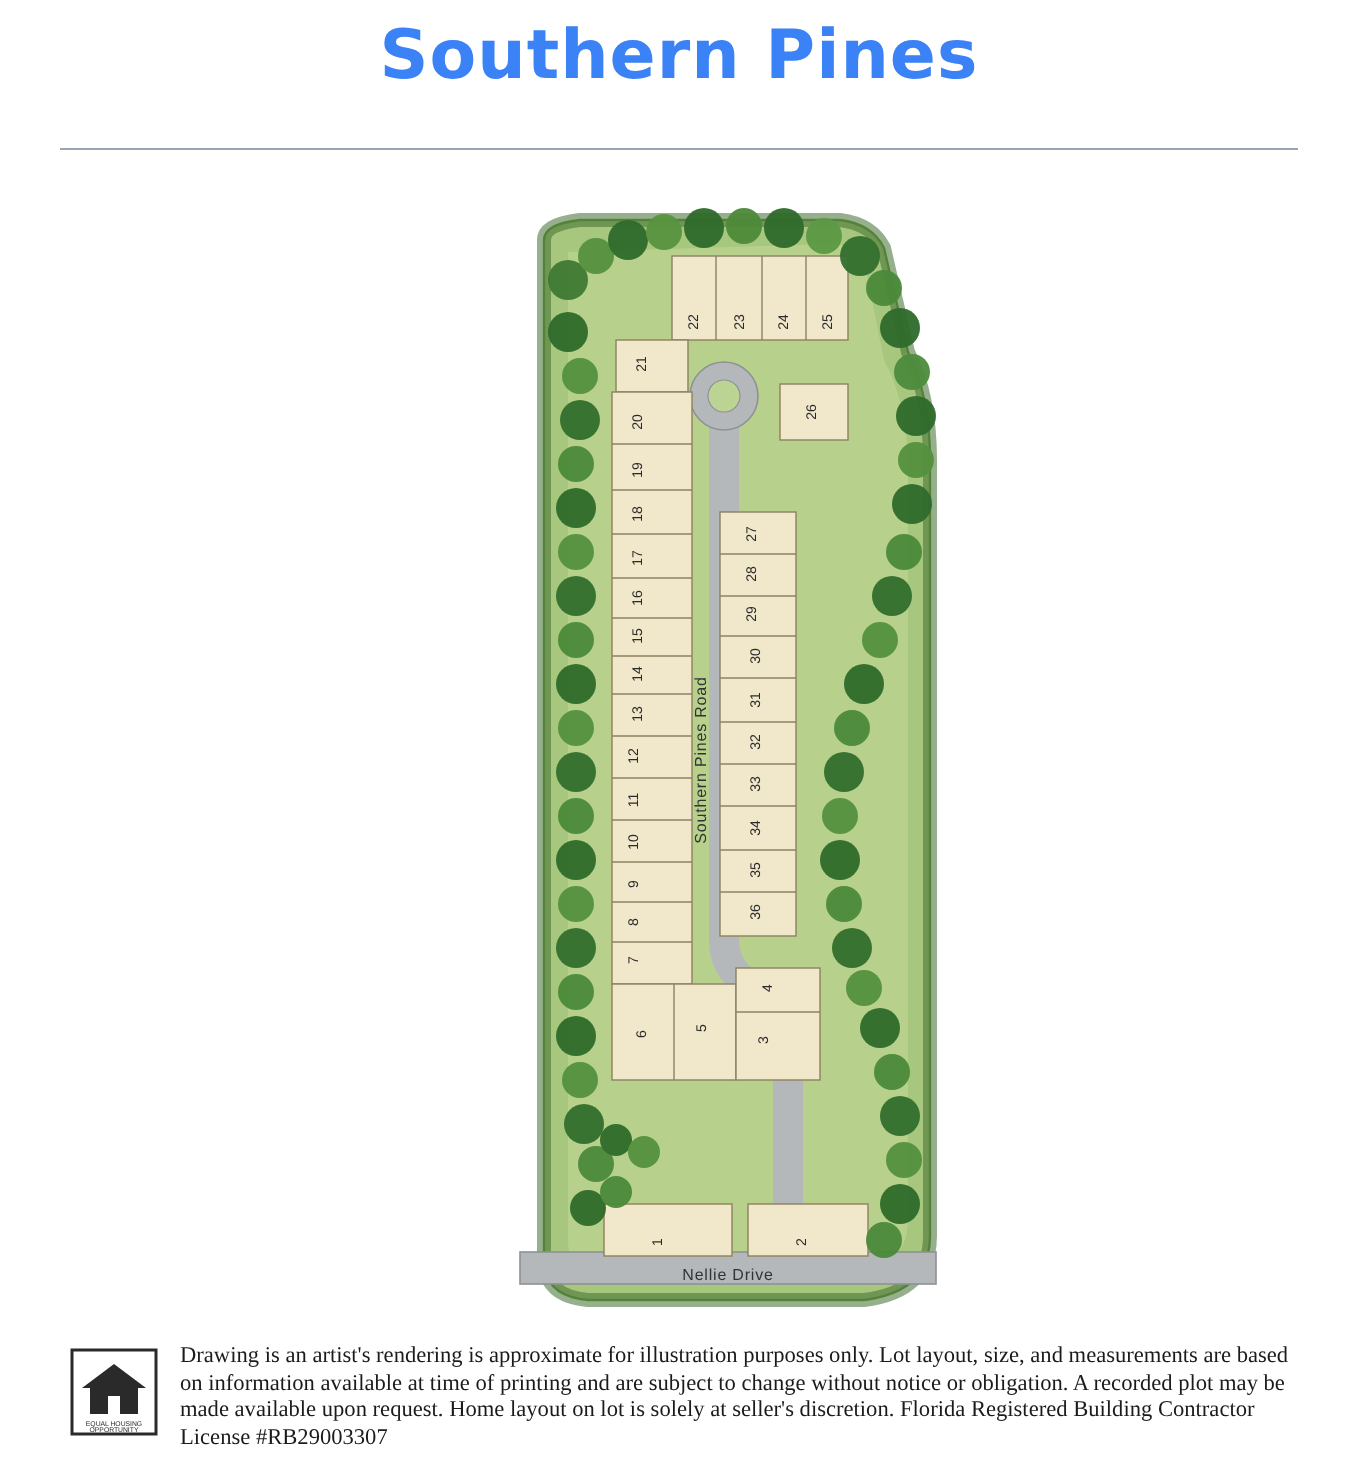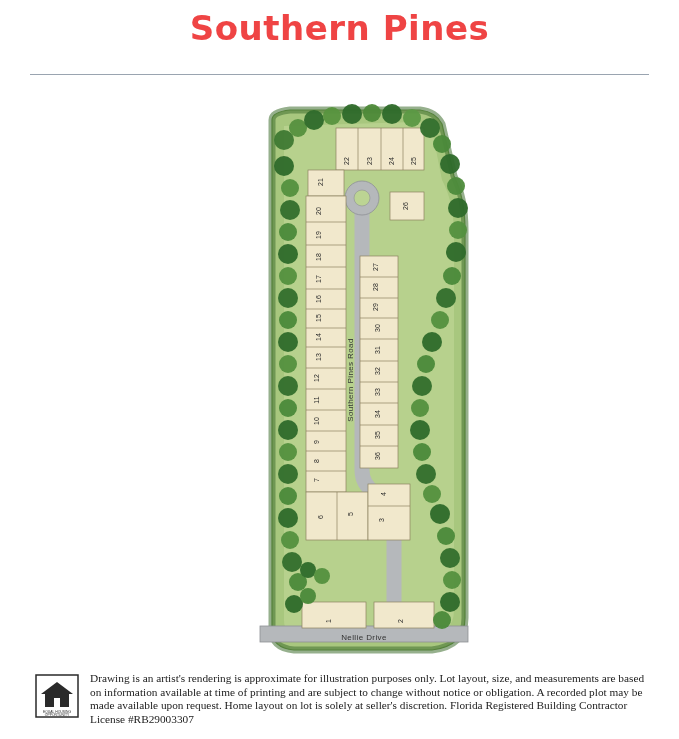--- a/index.html
+++ b/index.html
@@ -22,21 +22,21 @@
   }
   
   .title {
     position: absolute;
     top: 8px;
     left: 0;
     width: 679px;
     text-align: center;
     font-size: 34px;
     font-weight: bold;
-    color: #ef4444;
+    color: #3b82f6;
     letter-spacing: 0.5px;
     font-family: "DejaVu Sans", sans-serif;
   }
   .title-rule {
     position: absolute;
     top: 74px;
     left: 30px;
     width: 619px;
     height: 1px;
     background: #9aa4b0;

